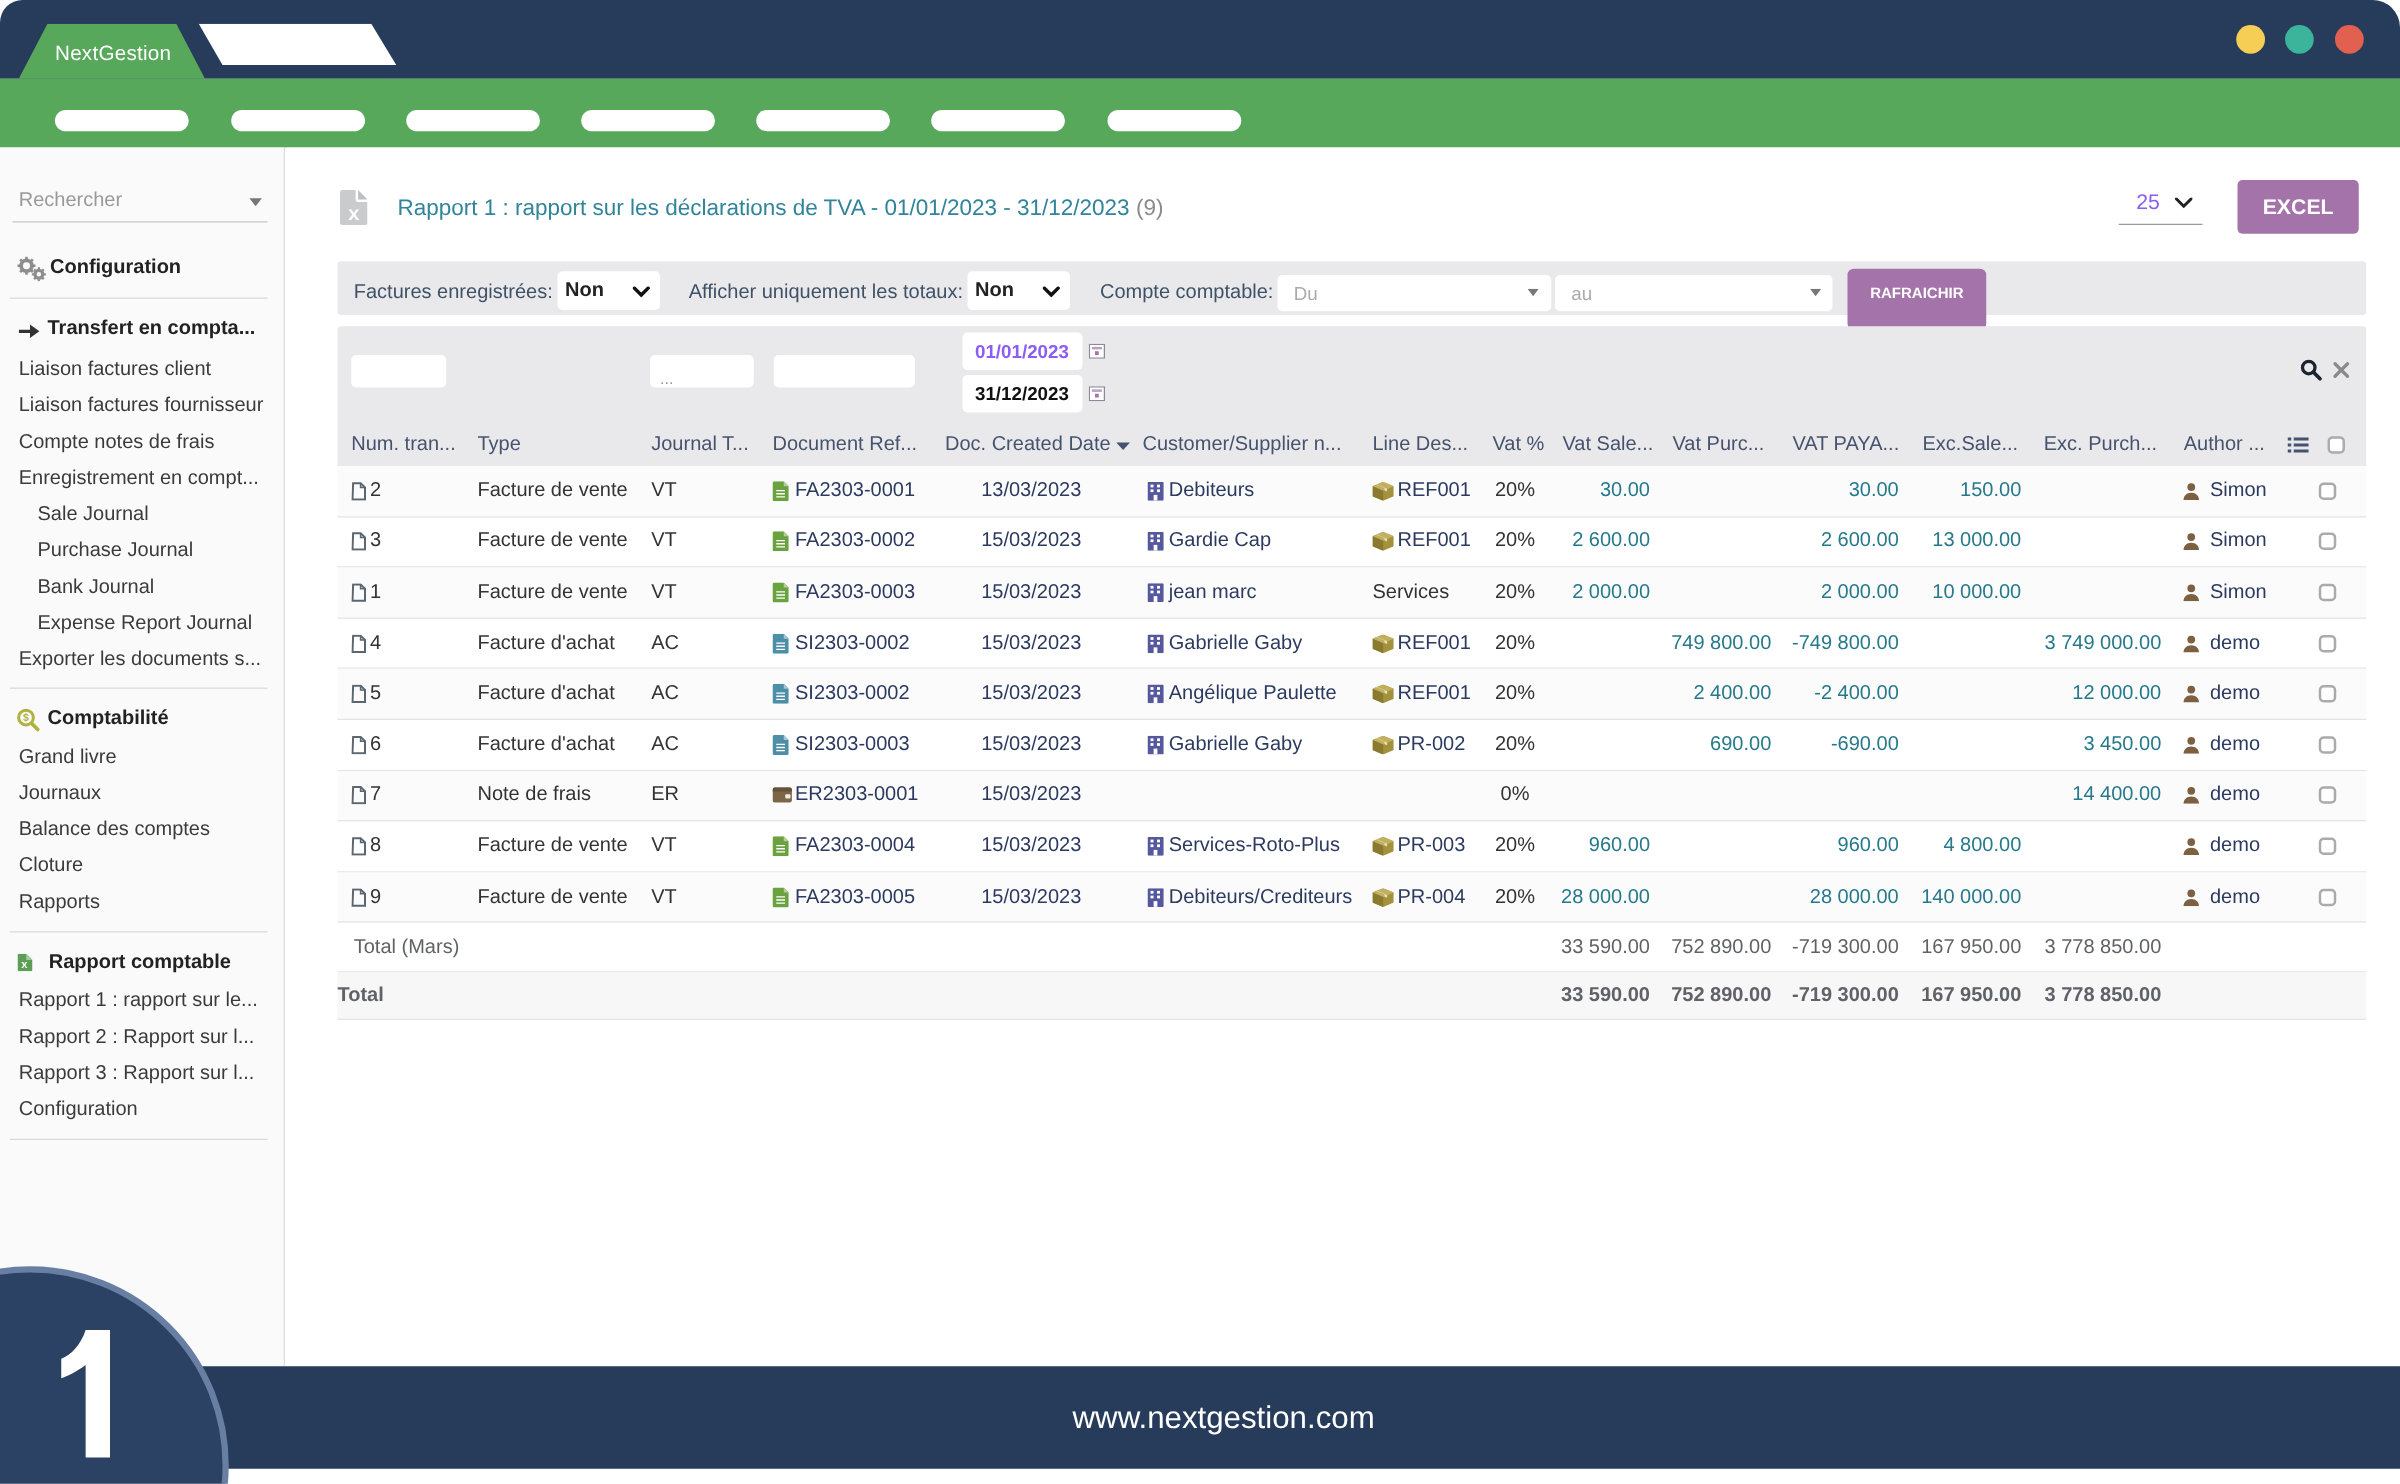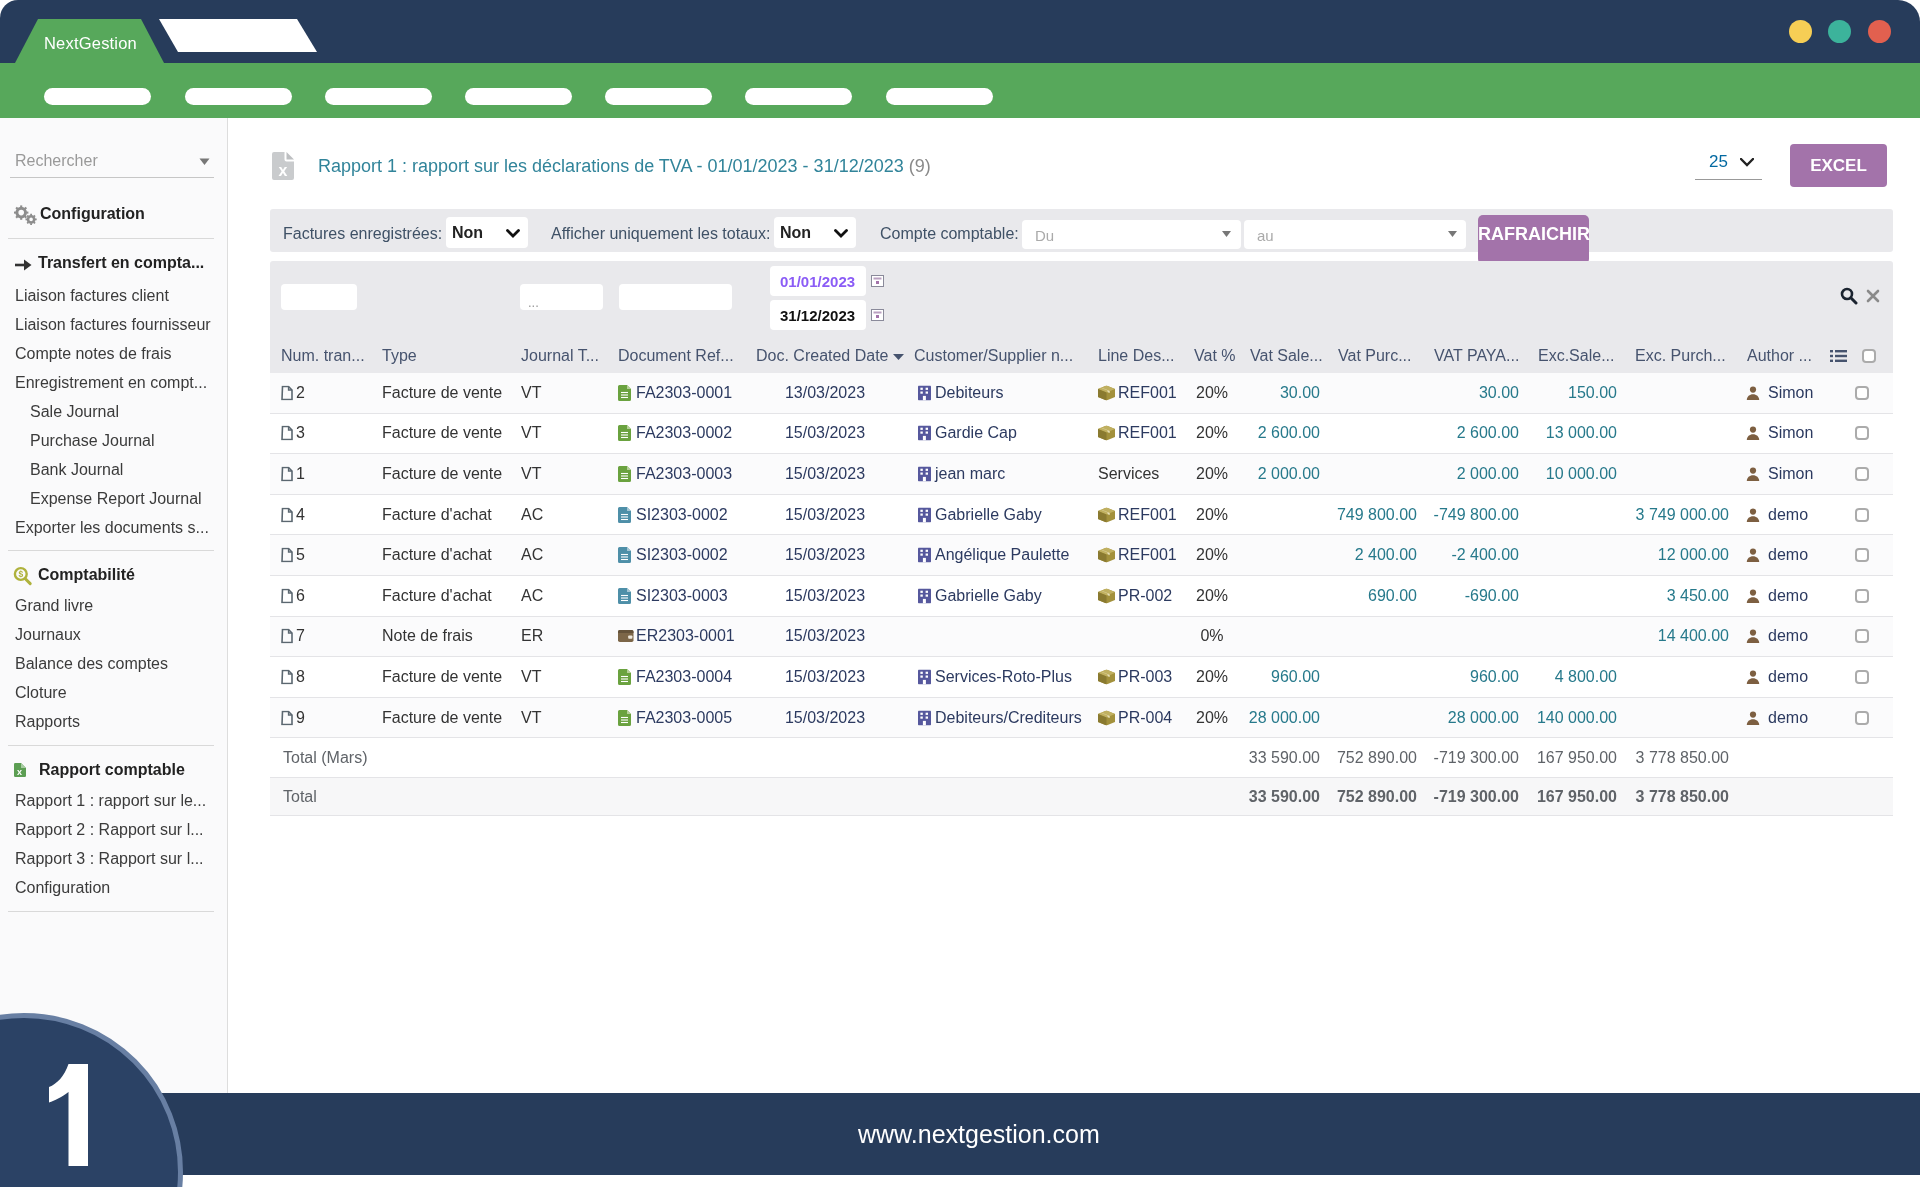--- a/index.html
+++ b/index.html
@@ -156,21 +156,21 @@
 
   <div id="content">
 
     <svg class="abs" style="left:272px;top:152px" width="22" height="28" viewBox="0 0 22 28">
       <path d="M0 2 Q0 0 2 0 H12.5 V7.5 Q12.5 9.5 14.5 9.5 H22 V26 Q22 28 20 28 H2 Q0 28 0 26 Z" fill="#C9CBCD"></path>
       <path d="M14.5 0 L22 7.5 H14.5 Z" fill="#BDBFC1"></path>
       <text x="11" y="24" font-size="16" font-weight="bold" fill="#fff" text-anchor="middle" font-family="Liberation Sans">x</text>
     </svg>
     <div class="abs" style="left:318px;top:156px;font-size:18px;color:#31849A">Rapport 1 : rapport sur les déclarations de TVA - 01/01/2023 - 31/12/2023 <span style="color:#8a8a8a">(9)</span></div>
 
-    <div class="abs" style="left:1709px;top:152px;font-size:17px;color:#0369a1">25</div>
+    <div class="abs" style="left:1709px;top:152px;font-size:17px;color:#8b5cf6">25</div>
     <svg class="abs" style="left:1740px;top:158px" width="14" height="9">
       <path d="M1 1l6 6 6-6" stroke="#222" stroke-width="2.4" fill="none" stroke-linecap="round"></path>
     </svg>
     <div class="abs" style="left:1695px;top:179px;width:67px;border-top:1px solid #999"></div>
     <div class="btn" style="left:1790px;top:144px;width:97px;height:43px;line-height:43px;font-size:17px">EXCEL</div>
 
     <div class="grayA"></div>
     <div class="abs flabel" style="left:283px;top:225px">Factures enregistrées:</div>
     <div class="wbox" style="left:446px;top:217px;width:82px;height:31px"></div>
     <div class="abs" style="left:452px;top:224px;font-size:16px;font-weight:bold;color:#222">Non</div>
@@ -187,21 +187,21 @@
     <div class="wbox" style="left:1022px;top:220px;width:219px;height:29px"></div>
     <div class="abs" style="left:1035px;top:227px;font-size:15px;color:#aaa">Du</div>
     <svg class="abs" style="left:1222px;top:231px" width="9" height="7">
       <polygon points="0,0 9,0 4.5,6" fill="#777"></polygon>
     </svg>
     <div class="wbox" style="left:1244px;top:220px;width:222px;height:29px"></div>
     <div class="abs" style="left:1257px;top:227px;font-size:15px;color:#aaa">au</div>
     <svg class="abs" style="left:1448px;top:231px" width="9" height="7">
       <polygon points="0,0 9,0 4.5,6" fill="#777"></polygon>
     </svg>
-    <div class="btn" style="left:1478px;top:215px;width:111px;height:49px;line-height:39px;font-size:18px;border-radius:5px">RAFRAICHIR</div>
+    <div class="btn" style="left:1478px;top:215px;width:111px;height:49px;line-height:39px;font-size:12px;border-radius:5px">RAFRAICHIR</div>
 
     <div class="grayB"></div>
     <div class="wbox" style="left:281px;top:284px;width:76px;height:26px"></div>
     <div class="wbox" style="left:520px;top:284px;width:83px;height:26px"></div>
     <div class="abs" style="left:528px;top:295px;font-size:13px;color:#999">...</div>
     <div class="wbox" style="left:619px;top:284px;width:113px;height:26px"></div>
     <div class="wbox" style="left:770px;top:266px;width:96px;height:30px"></div>
     <div class="abs" style="left:780px;top:273px;font-size:15px;font-weight:bold;color:#8b5cf6">01/01/2023</div>
     <svg class="abs" style="left:871px;top:275px" width="13" height="12" viewBox="0 0 13 12">
       <rect x="0.5" y="0.5" width="12" height="11" fill="#fff" stroke="#8a8a9a"></rect>
@@ -606,21 +606,21 @@
       </div>
       <div class="trow" style="height:40px">
         <div class="cell gtot" style="left:13px">Total (Mars)</div>
         <div class="cell c9 cr gtot">33 590.00</div>
         <div class="cell c10 cr gtot">752 890.00</div>
         <div class="cell c11 cr gtot">-719 300.00</div>
         <div class="cell c12 cr gtot">167 950.00</div>
         <div class="cell c13 cr gtot">3 778 850.00</div>
       </div>
       <div class="trow" style="height:38px;background:#F7F7F8">
-        <div class="cell gtot" style="left:13px;font-weight:normal">Total</div>
+        <div class="cell gtot" style="left:0;font-weight:bold">Total</div>
         <div class="cell c9 cr gtot b">33 590.00</div>
         <div class="cell c10 cr gtot b">752 890.00</div>
         <div class="cell c11 cr gtot b">-719 300.00</div>
         <div class="cell c12 cr gtot b">167 950.00</div>
         <div class="cell c13 cr gtot b">3 778 850.00</div>
       </div>
     </div>
   </div>
 
   <div id="footer">

